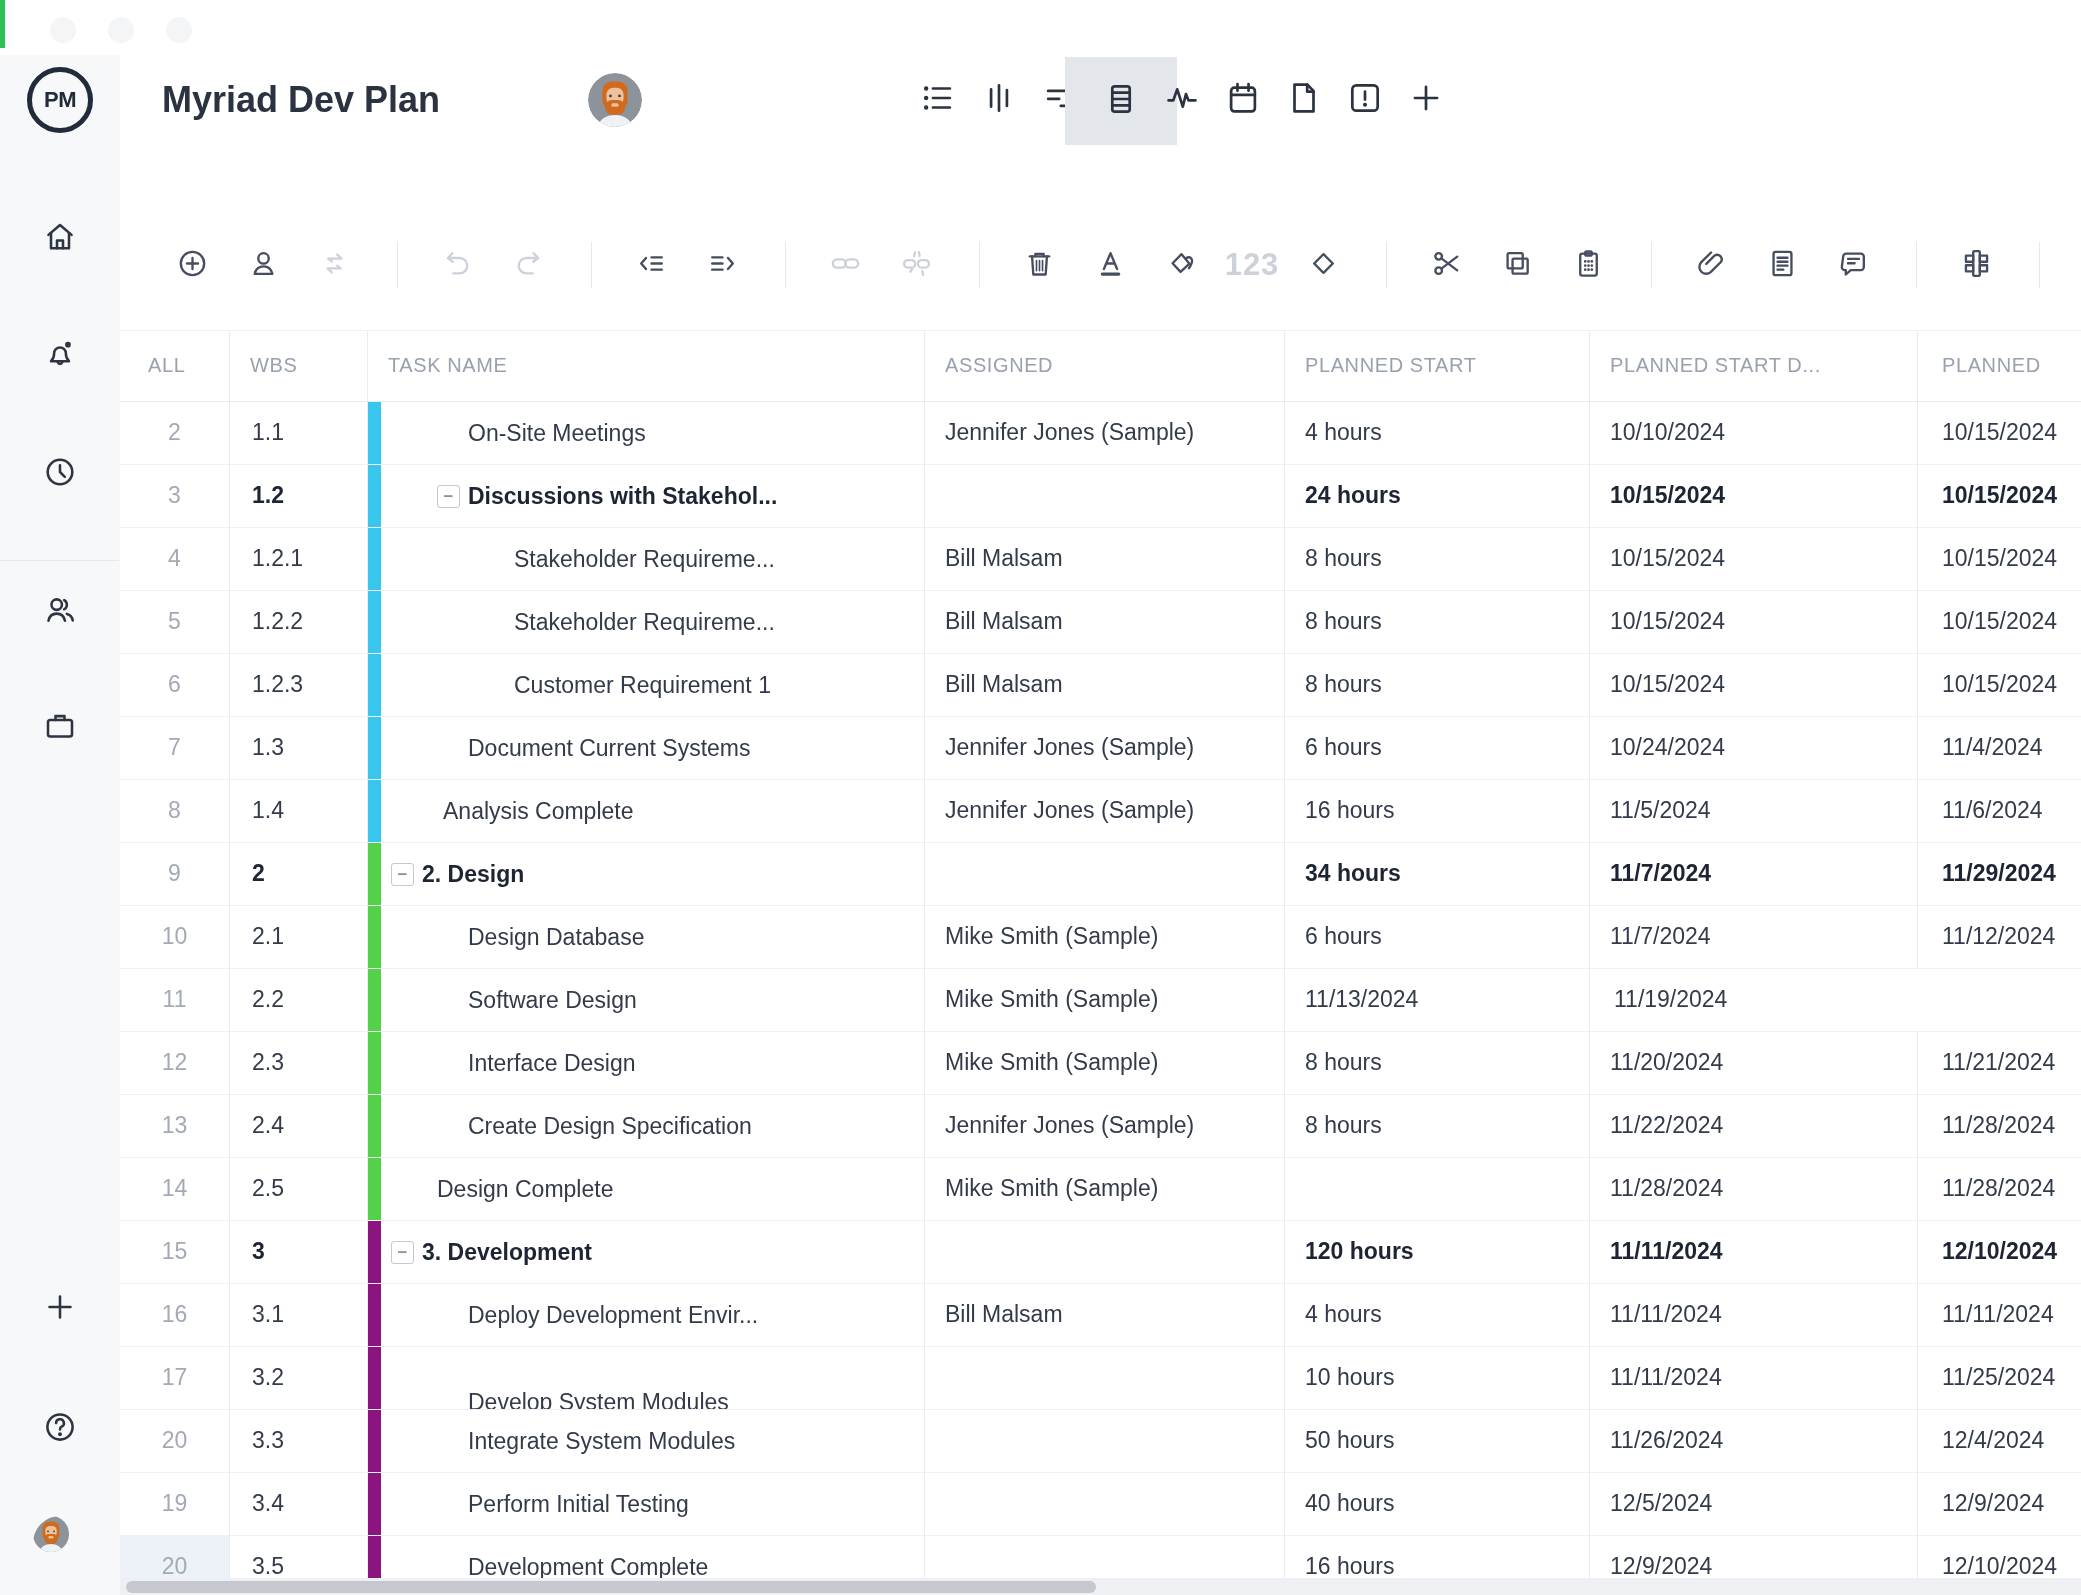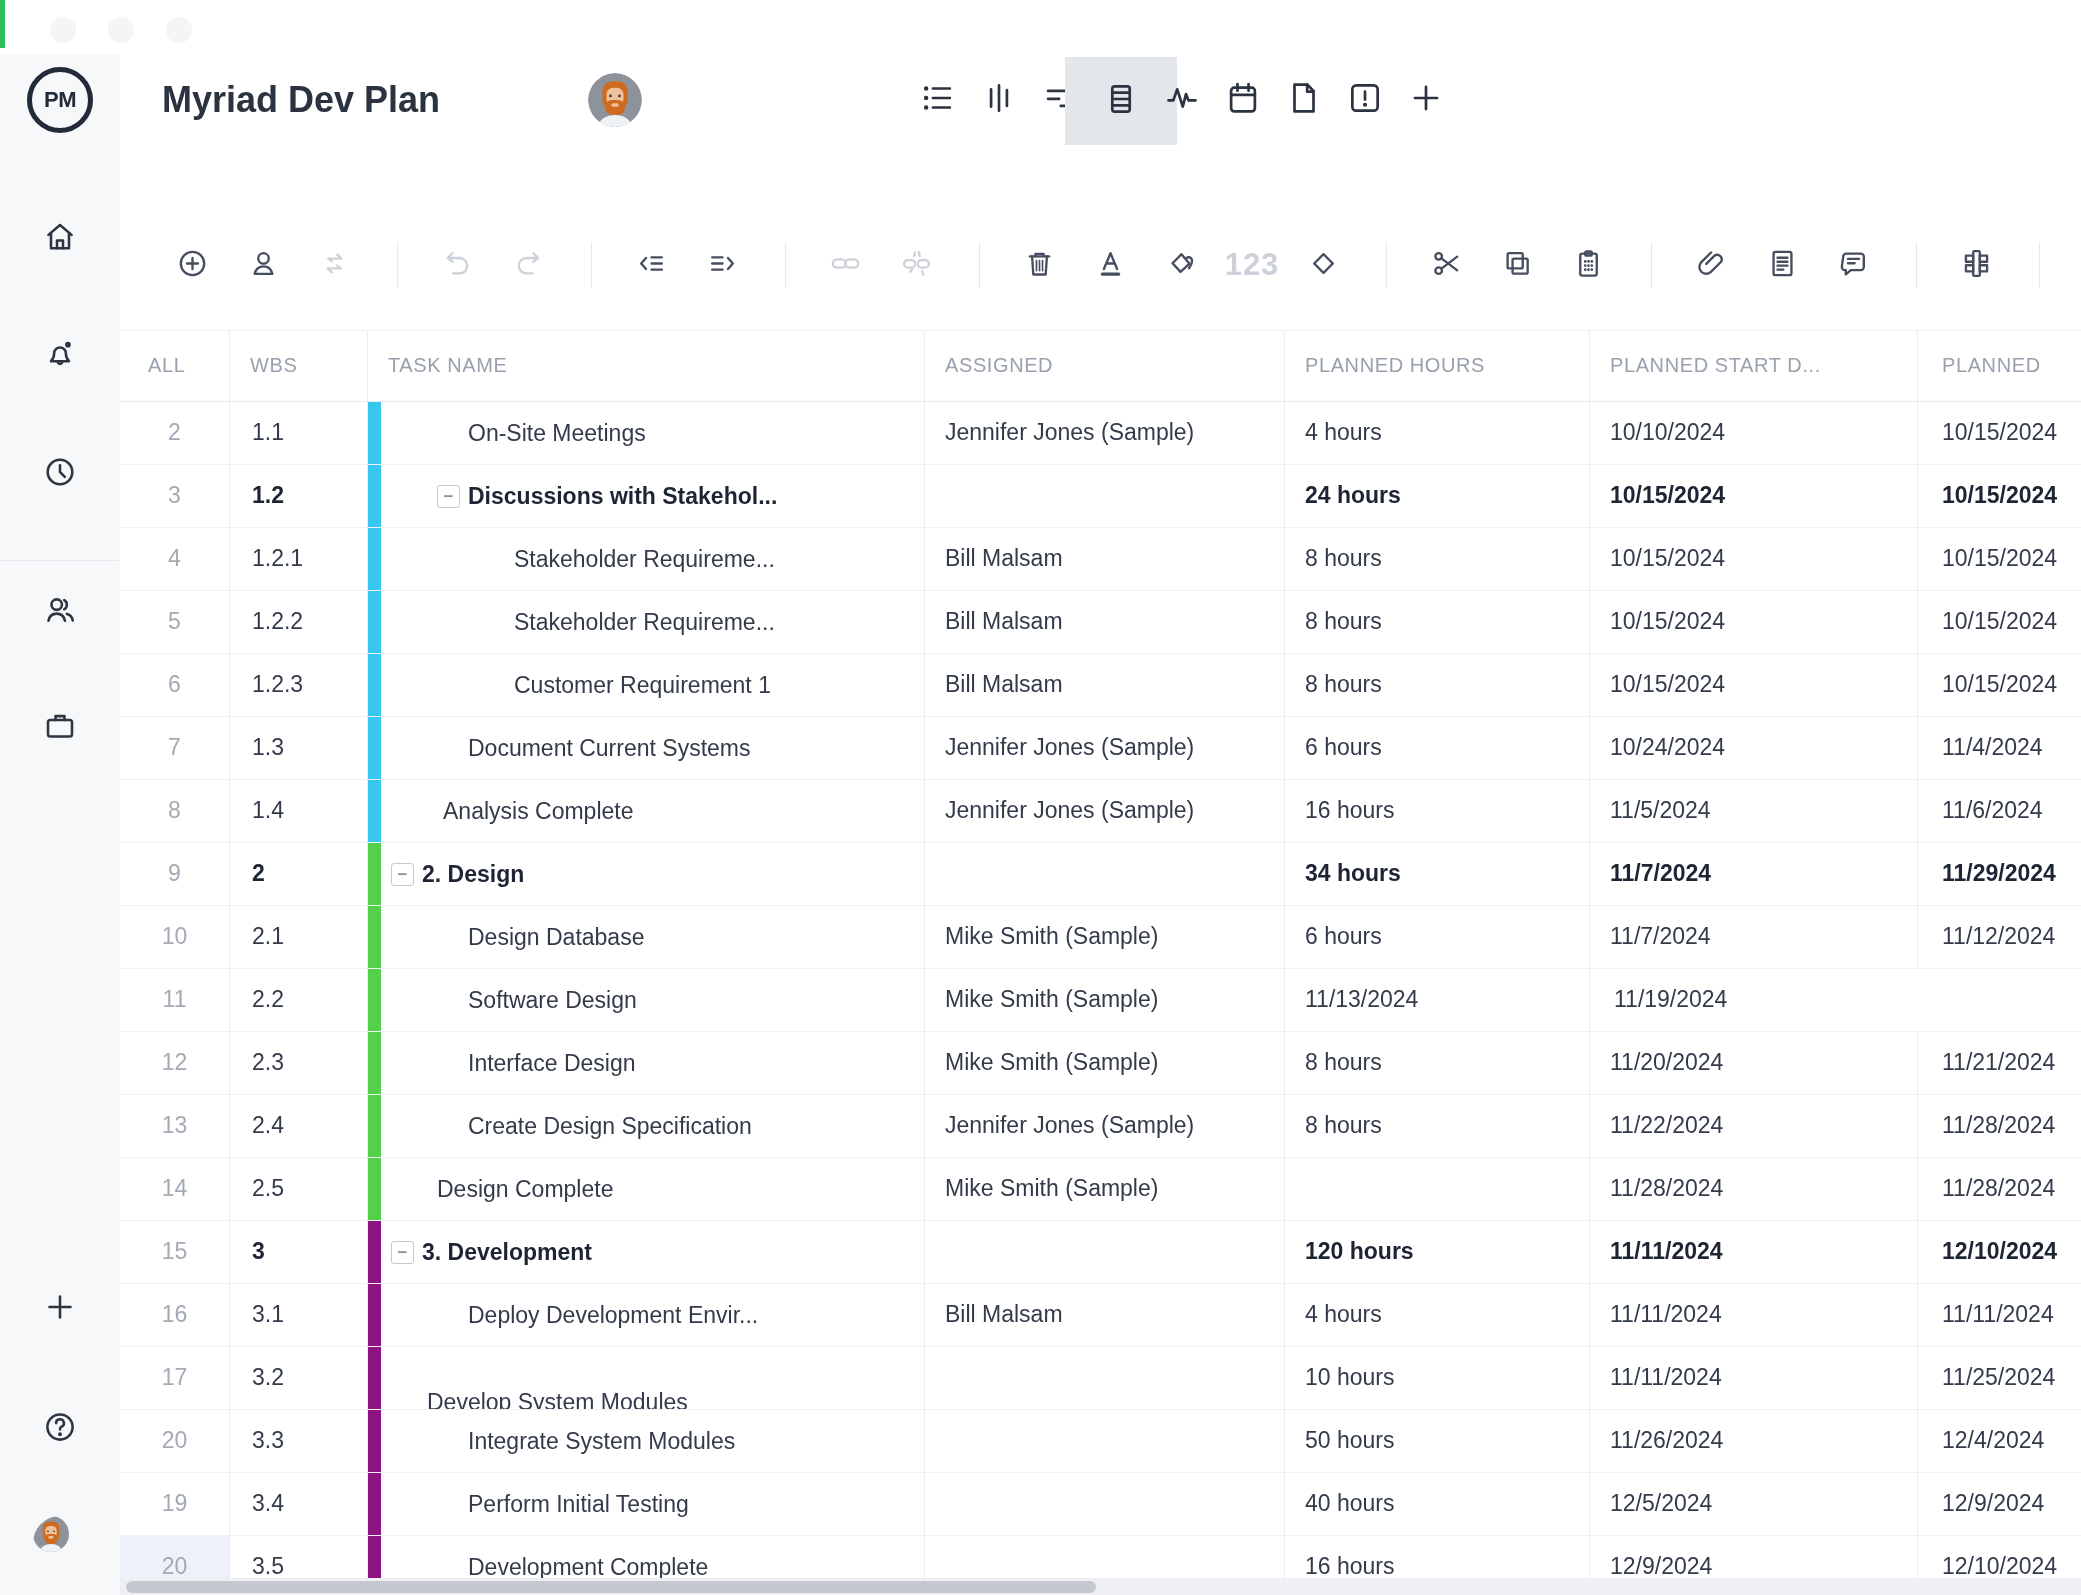--- a/index.html
+++ b/index.html
@@ -351,21 +351,21 @@
         <div class="tdiv"></div>
         <div class="tbtn"></div>
       </div>
 
     <div class="grid">
       <div class="grow ghead">
         <div class="hc">ALL</div>
         <div class="hc">WBS</div>
         <div class="hc">TASK NAME</div>
         <div class="hc">ASSIGNED</div>
-        <div class="hc">PLANNED HOURS</div>
+        <div class="hc">PLANNED START</div>
         <div class="hc">PLANNED START D...</div>
         <div class="hc">PLANNED</div>
       </div>
       <div>
           <div class="grow trow">
             <div class="tc c-num">2</div>
             <div class="tc c-wbs">1.1</div>
             <div class="tc c-task">
               <span class="bar" style="background: rgb(56, 197, 238);"></span>
               <span class="tname" style="padding-left: 69px;">
@@ -585,21 +585,21 @@
             <div class="tc c-asg">Bill Malsam</div>
             <div class="tc c-hrs">4 hours</div>
             <div class="tc c-st">11/11/2024</div>
             <div class="tc c-fin">11/11/2024</div>
           </div>
           <div class="grow trow">
             <div class="tc c-num">17</div>
             <div class="tc c-wbs">3.2</div>
             <div class="tc c-task">
               <span class="bar" style="background: rgb(140, 20, 128);"></span>
-              <span class="tname" style="padding-left: 28px; margin-top: 48px;">
+              <span class="tname" style="padding-left: 69px; margin-top: 48px;">
                 <span class="minusbox hidden">−</span>
                 <span>Develop System Modules</span>
               </span>
             </div>
             <div class="tc c-asg"></div>
             <div class="tc c-hrs">10 hours</div>
             <div class="tc c-st">11/11/2024</div>
             <div class="tc c-fin">11/25/2024</div>
           </div>
           <div class="grow trow">

